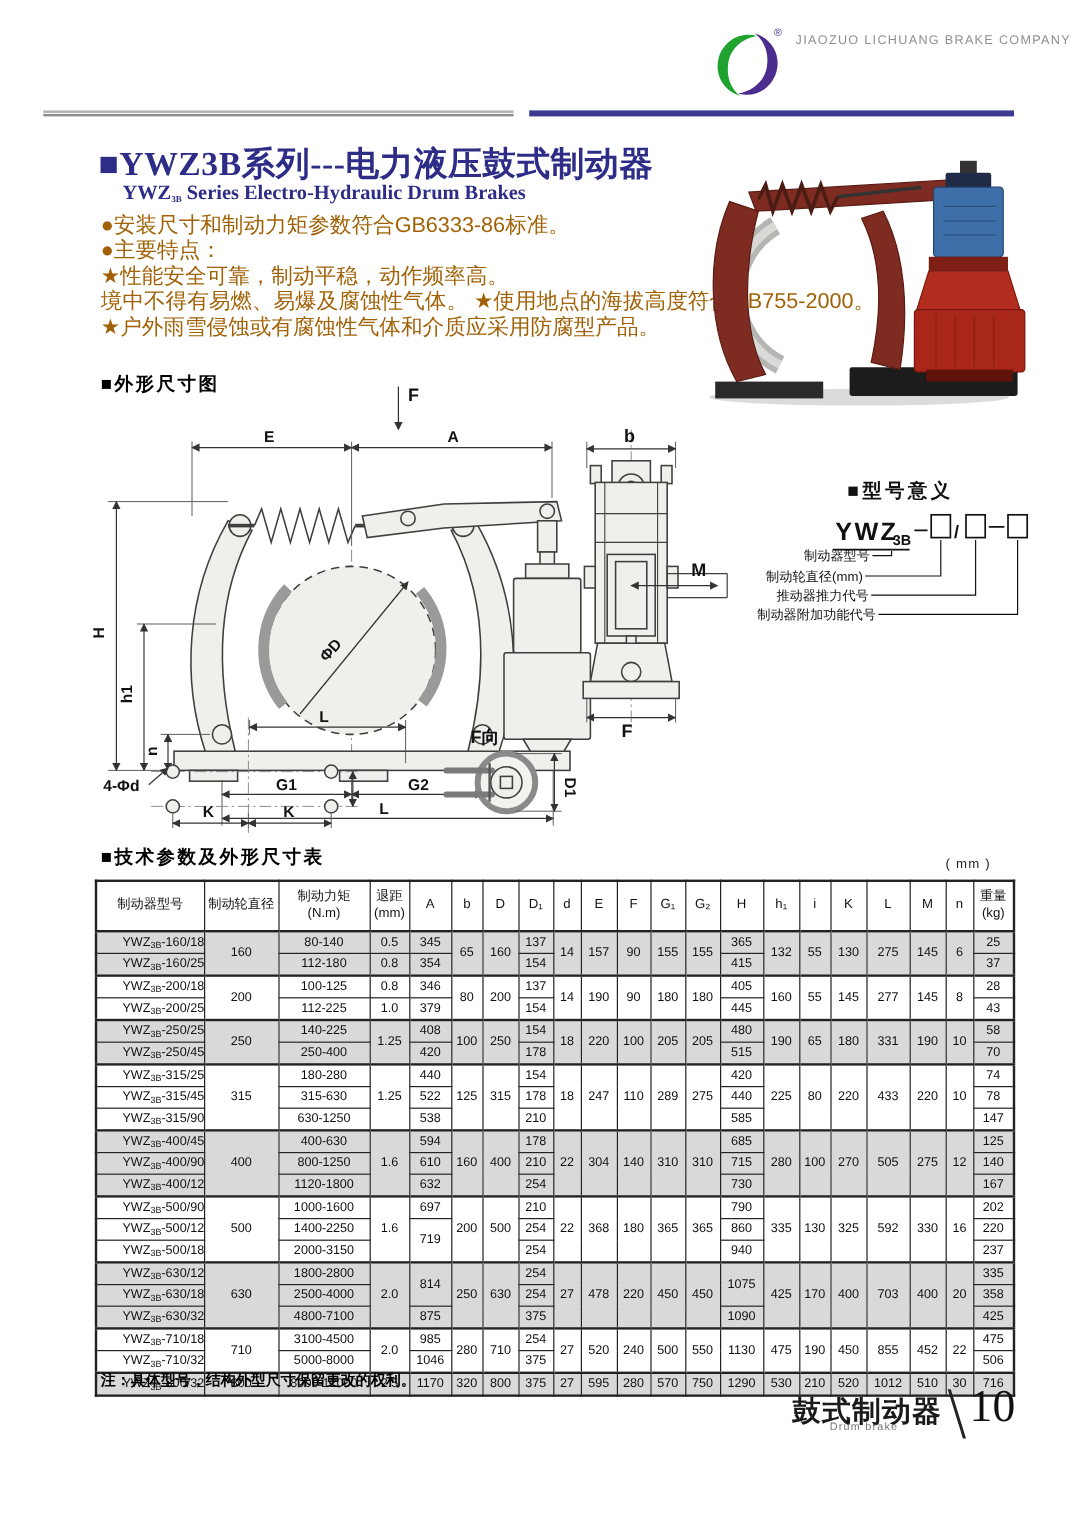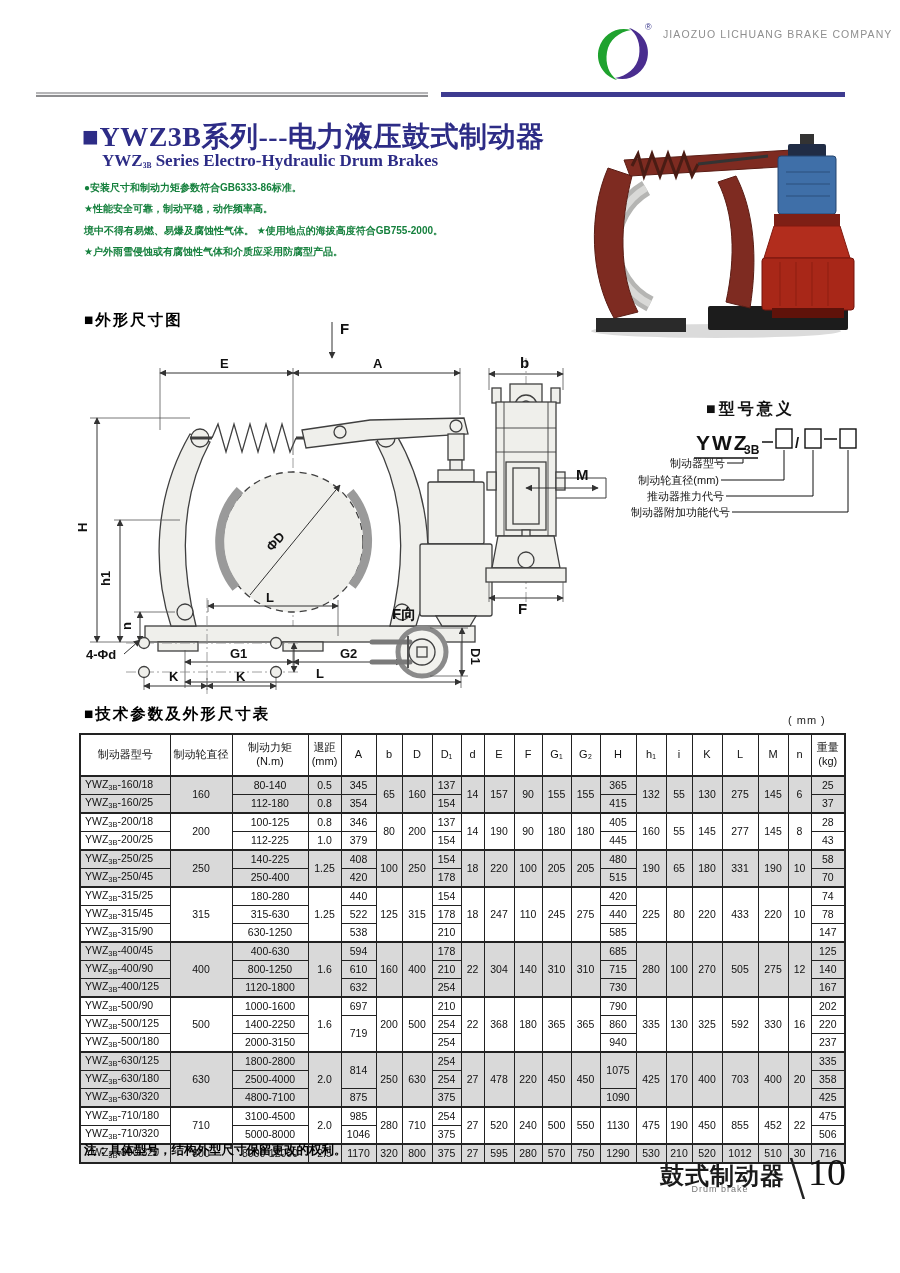--- a/index.html
+++ b/index.html
@@ -12,31 +12,31 @@
   .co-en{font-size:10.5px;color:#8f8f8f;letter-spacing:1.1px;margin-top:2px}
   .tm{font-size:9px;color:#3c3a8e;position:absolute;left:52px;top:-4px}
   .bar-gray{left:36px;top:92px;width:392px;height:5px;
             background:linear-gradient(180deg,#b5b5b7 0 2px,#f5f5f5 2px 3px,#8d8d8f 3px 5px)}
   .bar-purple{left:441px;top:92px;width:404px;height:5px;background:#3d3b90}
   
   .main-title{left:82px;top:118px;font-family:"Liberation Serif","DejaVu Serif",serif;
               font-size:28px;font-weight:bold;color:#2d2c86;letter-spacing:.5px;white-space:nowrap}
   .sub-title{left:102px;top:151px;font-family:"Liberation Serif","DejaVu Serif",serif;
              font-size:17px;font-weight:bold;color:#2d2c86;white-space:nowrap}
-  .intro{left:84px;top:177px;font-size:10px;font-weight:bold;color:#15803d;line-height:21.3px;white-space:nowrap}
+  .intro{left:84px;top:177px;font-size:18px;font-weight:normal;color:#a16207;line-height:21.3px;white-space:nowrap}
   .sec-head{font-size:15.5px;font-weight:bold;color:#000;letter-spacing:2px;white-space:nowrap}
   .unit-note{left:788px;top:714px;font-size:11px;color:#222;letter-spacing:1px}
   
   #ptable{border-collapse:collapse;table-layout:fixed;width:765px;border:2px solid #222;background:#fff}
   #ptable td,#ptable th{border:1px solid #222;text-align:center;padding:0;overflow:hidden}
   #ptable th{font-size:11px;font-weight:normal;height:40px;white-space:pre-line;line-height:1.25}
   #ptable td{font-size:10.5px;height:17px;line-height:1.05}
   #ptable tr.shade td{background:#d9d9d9}
   #ptable tr.gs td{border-top:2px solid #222}
-  #ptable td.model{text-align:left;padding-left:4px;white-space:nowrap}
+  #ptable td.model{text-align:left;padding-left:21px;white-space:nowrap}
   sub{font-size:7.5px;vertical-align:-2px}
   .tbl-note{left:84px;top:1142px;font-size:12.5px;font-weight:bold;color:#000}
   
   .ft-cn{left:655px;top:1160px;width:130px;text-align:right;font-size:24px;font-weight:bold;color:#1a1a1a;letter-spacing:1px}
   .ft-en{left:655px;top:1184px;width:130px;text-align:center;font-size:9px;color:#777;letter-spacing:1px}
   .ft-slash{left:789px;top:1148px;font-size:50px;font-weight:200;color:#222;font-family:"DejaVu Sans",sans-serif}
   .ft-num{left:808px;top:1150px;font-size:38px;color:#111;font-family:"Liberation Serif","DejaVu Serif",serif}
   
   .part{fill:#efefeb;stroke:#3f3f3f;stroke-width:1.3}
   .dim{stroke:#333;stroke-width:1;fill:none}
@@ -61,20 +61,21 @@
   </span>
 </div>
 <div class="abs bar-gray"></div>
 <div class="abs bar-purple"></div>
 
 <div class="abs main-title">■YWZ3B系列---电力液压鼓式制动器</div>
 <div class="abs sub-title">YWZ<sub>3B</sub> Series Electro-Hydraulic Drum Brakes</div>
 
 <div class="abs intro">
   <div>●安装尺寸和制动力矩参数符合GB6333-86标准。</div>
+  <div>●主要特点：</div>
   <div>★性能安全可靠，制动平稳，动作频率高。</div>
   <div>境中不得有易燃、易爆及腐蚀性气体。 ★使用地点的海拔高度符合GB755-2000。</div>
   <div>★户外雨雪侵蚀或有腐蚀性气体和介质应采用防腐型产品。</div>
 </div>
 
 <svg class="abs" style="left:568px;top:126px" width="296" height="215" viewBox="0 0 296 215">
   <ellipse cx="148" cy="205" rx="125" ry="7" fill="rgba(0,0,0,0.14)"></ellipse>
   <rect x="28" y="192" width="90" height="14" fill="#2a2a2a"></rect>
   <rect x="140" y="180" width="140" height="24" rx="2" fill="#1c1c1c"></rect>
   <path d="M78,62 A66,66 0 0 0 82,178" stroke="#b5b5b3" stroke-width="16" fill="none"></path>
@@ -421,21 +422,21 @@
         <td rowspan="3">315</td>
         <td>180-280</td>
         <td rowspan="3">1.25</td>
         <td>440</td>
         <td rowspan="3">125</td>
         <td rowspan="3">315</td>
         <td>154</td>
         <td rowspan="3">18</td>
         <td rowspan="3">247</td>
         <td rowspan="3">110</td>
-        <td rowspan="3">245</td>
+        <td rowspan="3">289</td>
         <td rowspan="3">275</td>
         <td>420</td>
         <td rowspan="3">225</td>
         <td rowspan="3">80</td>
         <td rowspan="3">220</td>
         <td rowspan="3">433</td>
         <td rowspan="3">220</td>
         <td rowspan="3">10</td>
         <td>74</td>
       </tr>

